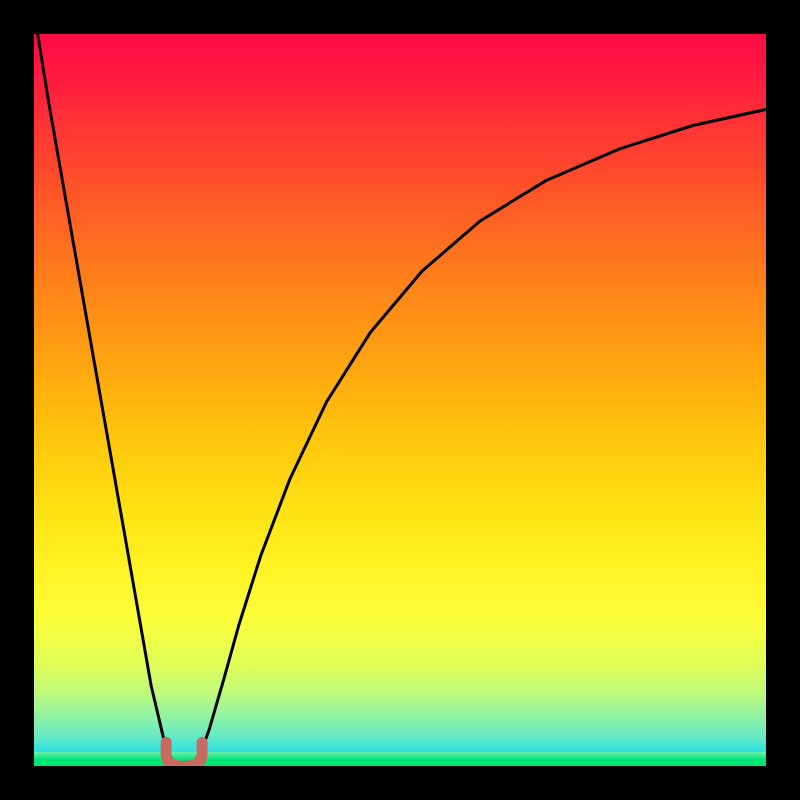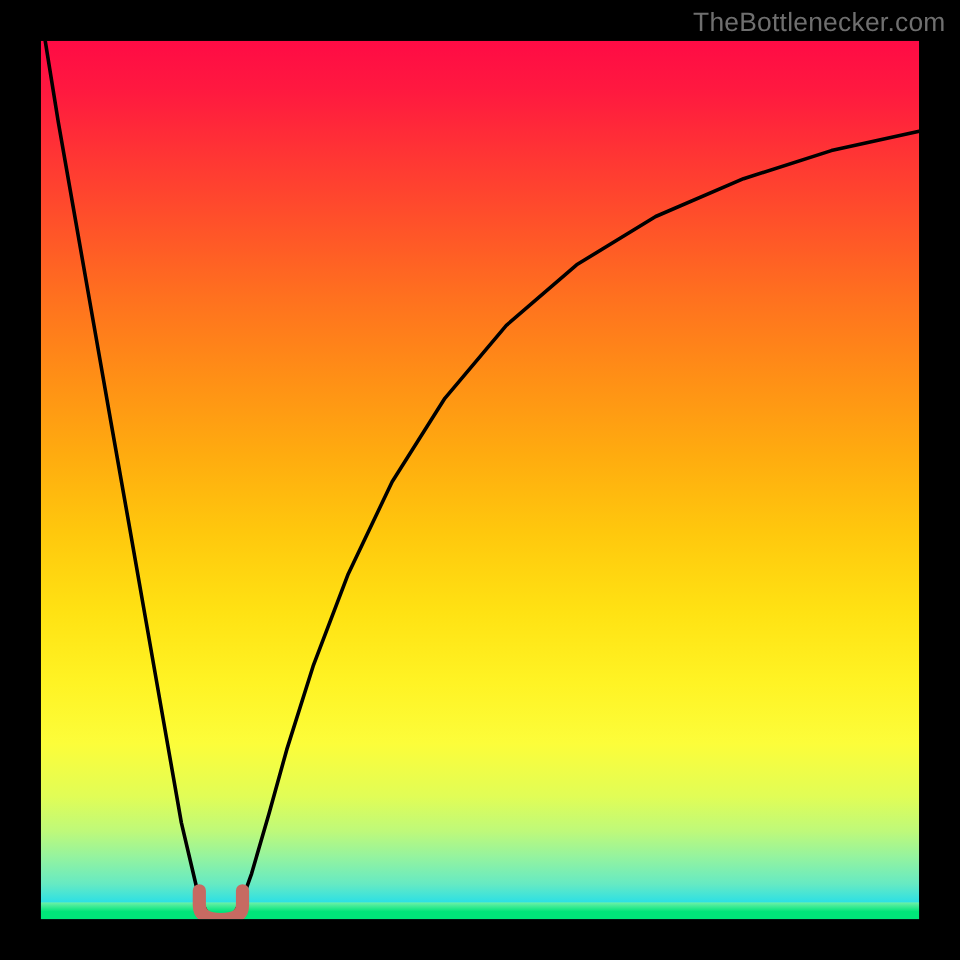--- a/index.html
+++ b/index.html
@@ -71,21 +71,20 @@
     letter-spacing: 0.2px;
     font-weight: 400;
     user-select: none;
   }
 </style>
 </head>
 <body>
 
 <div class="frame">
 
-  <div class="watermark">TheBottlenecker.com</div>
 
   <div class="plot-area">
     <div class="gradient-bg"></div>
     <div class="green-strip"></div>
 
     <svg class="curve" viewBox="0 0 732 732" preserveAspectRatio="none">
       <path d="M3.66 0.00 L14.64 68.08 L29.28 151.52 L43.92 234.97 L58.56 318.42 L73.20 401.14 L87.84 484.58 L102.48 568.03 L117.12 651.48 L131.76 713.70 L139.08 727.61 L146.40 732.00 L153.72 732.00 L161.04 727.61 L168.36 714.43 L175.68 693.94 L190.32 643.43 L204.96 590.72 L226.92 521.18 L256.20 444.32 L292.80 367.46 L336.72 297.92 L387.96 237.17 L446.52 186.66 L512.40 146.40 L585.60 114.92 L658.80 91.50 L732.00 75.40" fill="none" stroke="#000" stroke-width="3" stroke-linejoin="round" stroke-linecap="round"></path>
       <path d="M 132.1 708.3 L 132.1 720.3 Q 132.1 732.3 150.1 732.3 Q 168.1 732.3 168.1 720.3 L 168.1 708.3" fill="none" stroke="#c76a62" stroke-width="11" stroke-linecap="round" stroke-linejoin="round"></path>
     </svg>
   </div>

